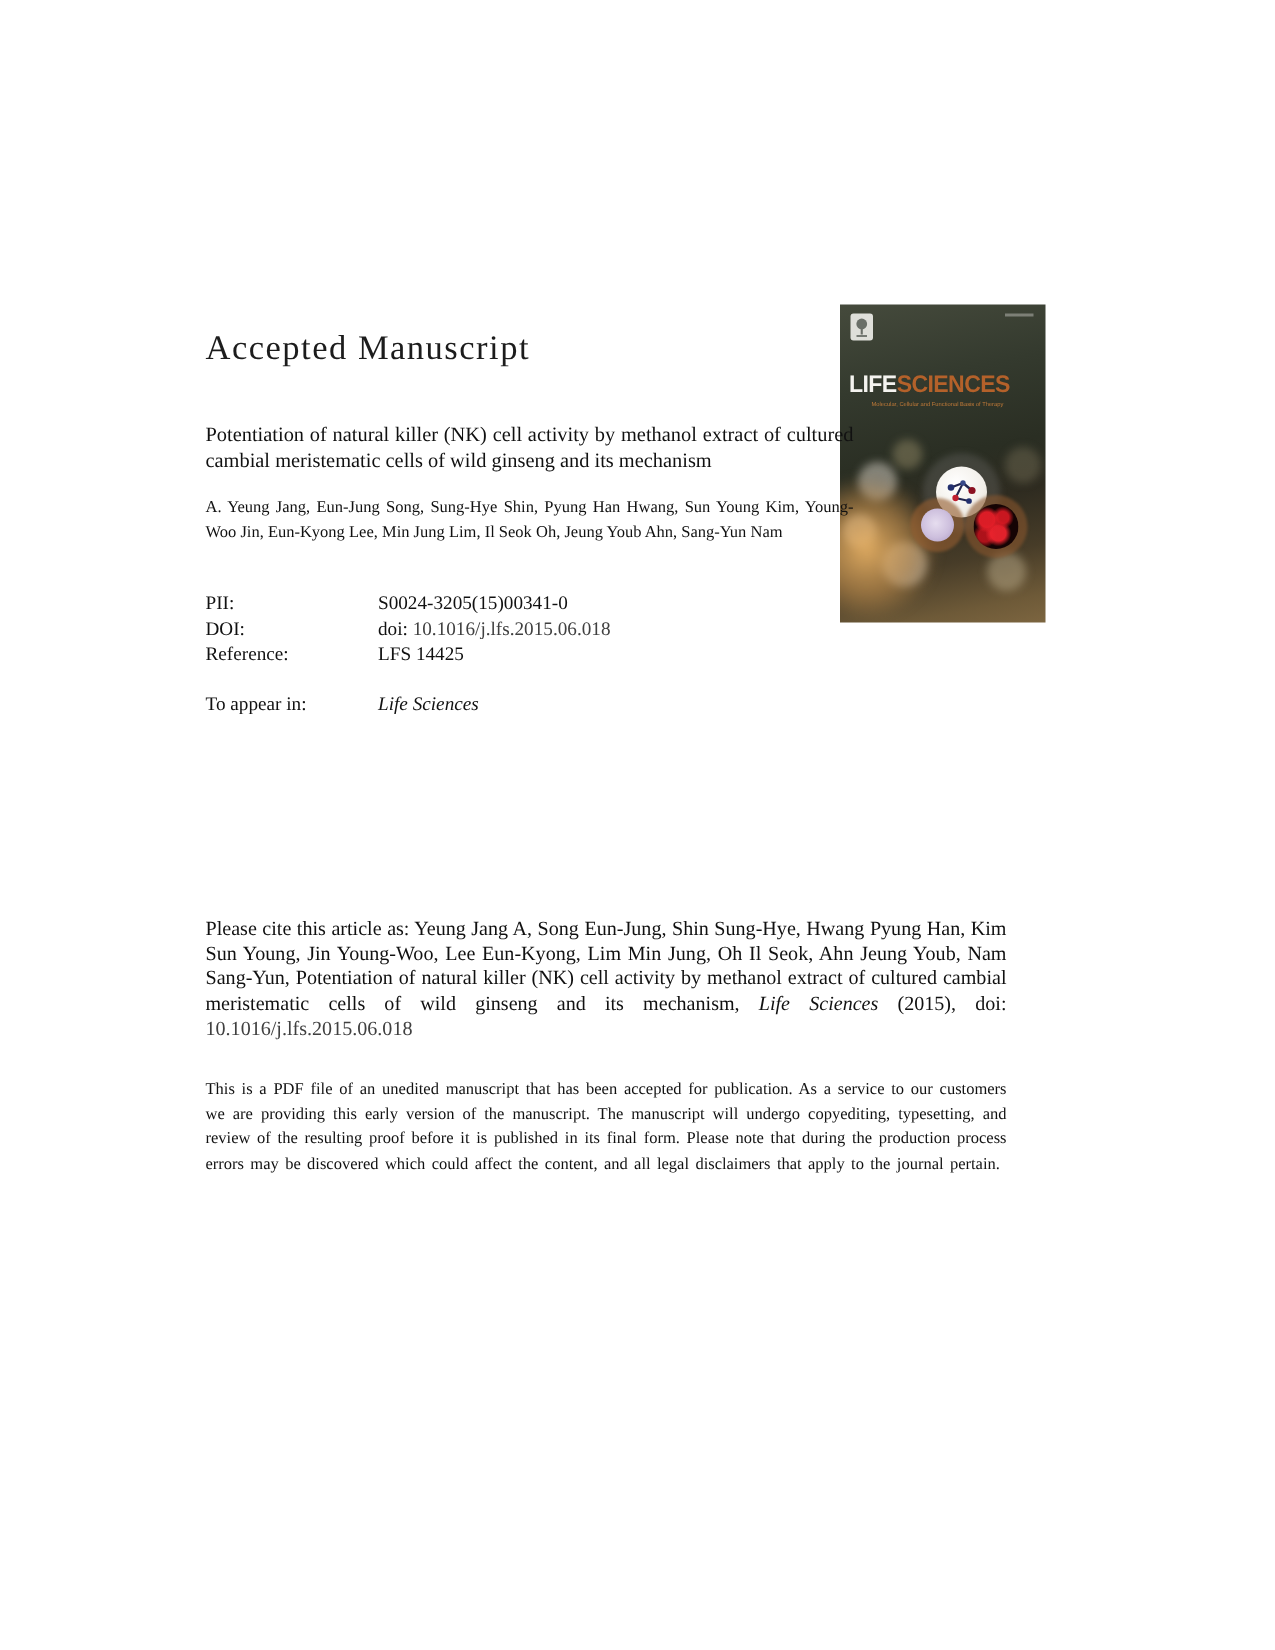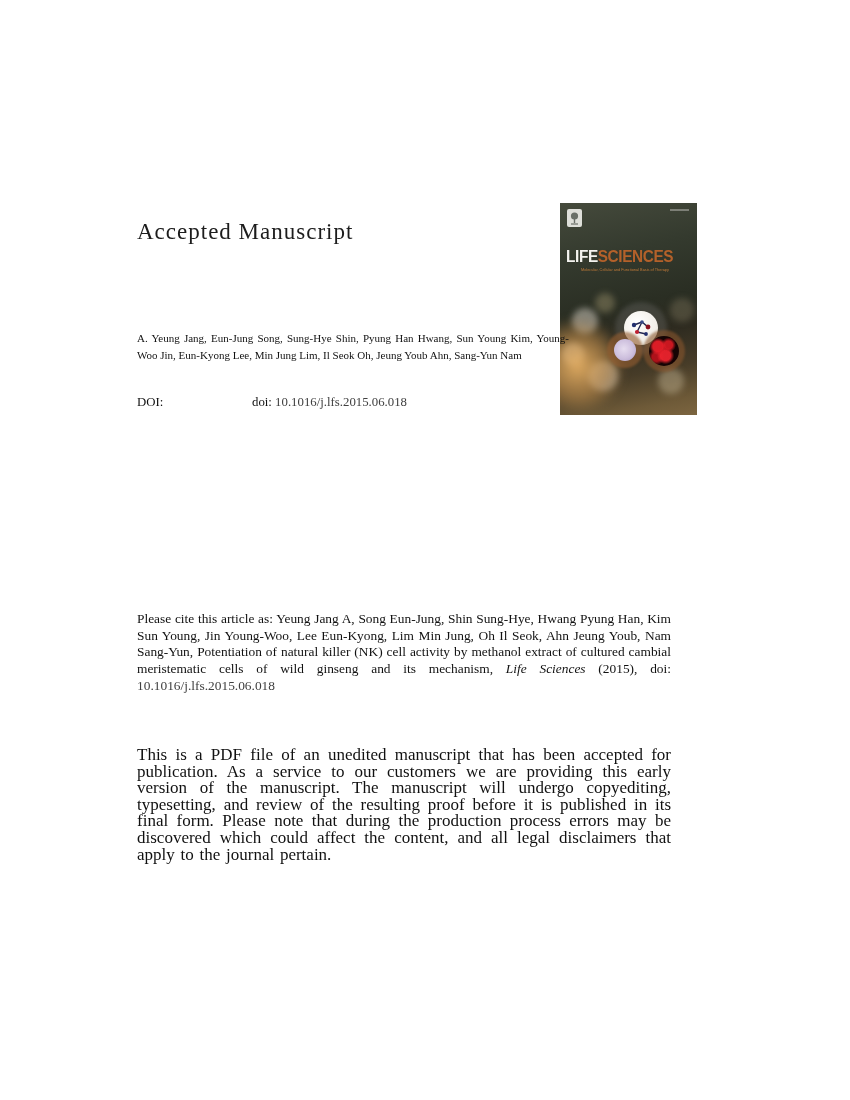--- a/index.html
+++ b/index.html
@@ -10,21 +10,21 @@
   .block{position:absolute;left:137px;text-align:justify;}
   .article-title{top:281px;width:432px;font-size:13.6px;line-height:17.4px;}
   .authors{top:330px;width:432px;font-size:11px;line-height:17px;}
   .meta{position:absolute;left:137px;top:394px;font-size:12.8px;line-height:17px;}
   .meta-row{display:flex;}
   .meta-label{width:115px;flex:0 0 115px;}
   .meta-gap{margin-top:16px;}
   .italic{font-style:italic;}
   .link{color:#404040;text-decoration:none;cursor:pointer;}
   .cite{top:611px;width:534px;font-size:13.4px;line-height:16.7px;}
-  .disclaimer{top:747px;width:534px;font-size:17px;line-height:16.6px;word-spacing:1.5px;}
+  .disclaimer{top:718px;width:534px;font-size:11px;line-height:16.6px;word-spacing:1.5px;}
 
   
   .cover{position:absolute;left:560px;top:203px;width:137px;height:212px;overflow:hidden;
          background:linear-gradient(168deg,#454a3c 0%,#343a2e 25%,#2a2e23 48%,#2e2b20 62%,#473c28 78%,#6e5a38 92%,#7c6540 100%);}
   .bokeh{position:absolute;border-radius:50%;filter:blur(3px);}
   .warmglow{position:absolute;left:-30px;top:115px;width:95px;height:95px;border-radius:50%;
             background:radial-gradient(circle,rgba(233,178,101,0.95) 0%,rgba(205,150,80,0.55) 45%,rgba(150,110,60,0) 72%);
             filter:blur(4px);}
   .elsevier-box{position:absolute;left:7px;top:6px;width:15px;height:18px;background:rgba(245,245,240,0.88);
                 border-radius:2px;display:flex;align-items:center;justify-content:center;}
@@ -90,26 +90,39 @@
       <circle cx="13" cy="21" r="2.1" fill="#c02030"></circle>
       <circle cx="22" cy="23" r="1.9" fill="#23306e"></circle>
       <circle cx="18" cy="11" r="1.8" fill="#394a8a"></circle>
     </svg>
     <div class="ring ring-purple"></div>
     <div class="ring circ-purple"></div>
     <div class="ring ring-red"></div>
     <div class="ring circ-red"></div>
   </div>
 
+  <div class="block article-title">Potentiation of natural killer (NK) cell activity by methanol extract of cultured cambial meristematic cells of wild ginseng and its mechanism</div>
   <div class="block authors">A. Yeung Jang, Eun-Jung Song, Sung-Hye Shin, Pyung Han Hwang, Sun Young Kim, Young-Woo Jin, Eun-Kyong Lee, Min Jung Lim, Il Seok Oh, Jeung Youb Ahn, Sang-Yun Nam</div>
 
   <div class="meta">
     <div class="meta-row">
+      <span class="meta-label">PII:</span>
+      <span class="meta-value">S0024-3205(15)00341-0</span>
+    </div>
+    <div class="meta-row">
       <span class="meta-label">DOI:</span>
       <span class="meta-value"><span>doi: </span><a class="link">10.1016/j.lfs.2015.06.018</a></span>
+    </div>
+    <div class="meta-row">
+      <span class="meta-label">Reference:</span>
+      <span class="meta-value">LFS 14425</span>
+    </div>
+    <div class="meta-row meta-gap">
+      <span class="meta-label">To appear in:</span>
+      <span class="meta-value italic">Life Sciences</span>
     </div>
   </div>
 
   <div class="block cite"><span>Please cite this article as: Yeung Jang A, Song Eun-Jung, Shin Sung-Hye, Hwang Pyung Han, Kim Sun Young, Jin Young-Woo, Lee Eun-Kyong, Lim Min Jung, Oh Il Seok, Ahn Jeung Youb, Nam Sang-Yun, Potentiation of natural killer (NK) cell activity by methanol extract of cultured cambial meristematic cells of wild ginseng and its mechanism, </span><span class="italic">Life Sciences</span><span> (2015), doi: </span><a class="link">10.1016/j.lfs.2015.06.018</a></div>
 
   <div class="block disclaimer">This is a PDF file of an unedited manuscript that has been accepted for publication. As a service to our customers we are providing this early version of the manuscript. The manuscript will undergo copyediting, typesetting, and review of the resulting proof before it is published in its final form. Please note that during the production process errors may be discovered which could affect the content, and all legal disclaimers that apply to the journal pertain.</div>
 
 </div>
 
 </body></html>

